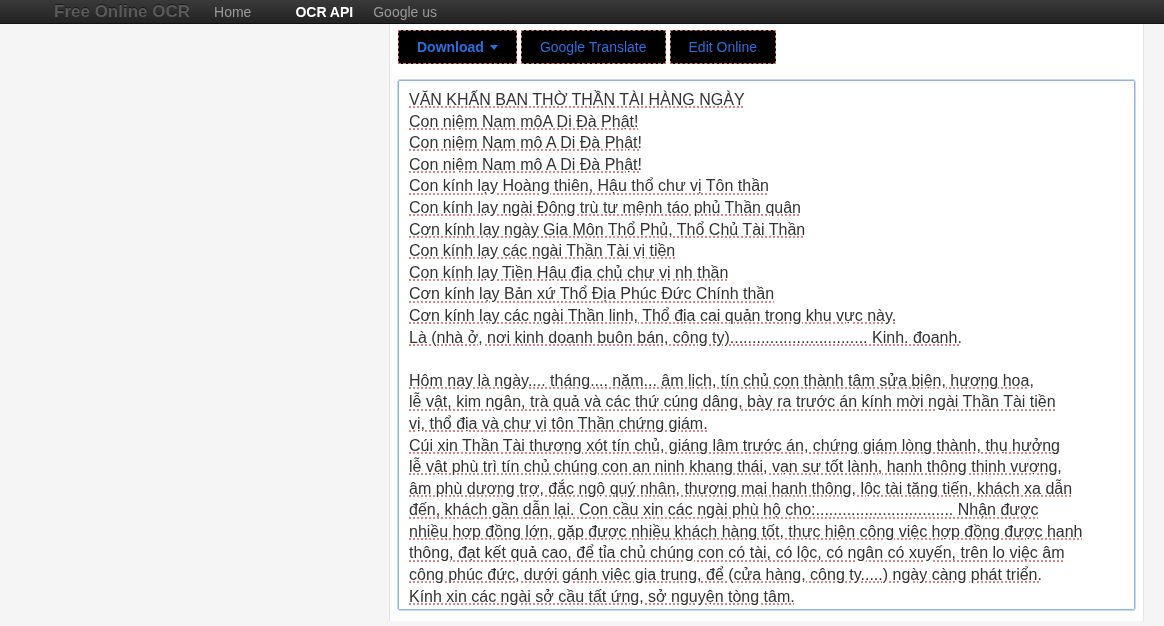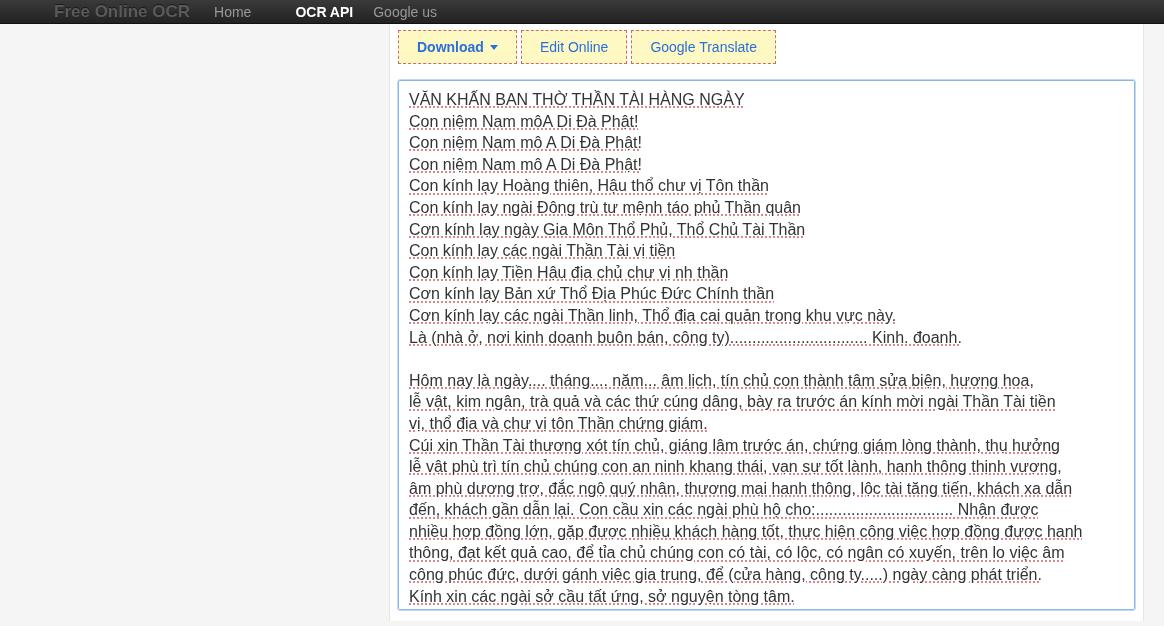--- a/index.html
+++ b/index.html
@@ -52,21 +52,21 @@
     }
     .toolbar {
       display: flex;
       padding: 6px 8px 12px 8px;
       gap: 0;
     }
     .toolbar-btn {
       border: 1px dashed #d06a6a;
       padding: 8px 18px;
       font-size: 14px;
-      background: #fef9c3;
+      background: #000000;
       color: #2a6fdb;
       cursor: pointer;
       margin-right: 4px;
       display: inline-flex;
       align-items: center;
       font-weight: 500;
     }
     .toolbar-btn.download {
       font-weight: bold;
       color: #2a6fdb;
@@ -110,22 +110,22 @@
   <a class="navbar-link">Google us</a>
 </div>
 
 <div class="page-wrap">
   <div class="content-col">
     <div class="toolbar">
       <button class="toolbar-btn download">
         <span>Download</span>
         <span class="caret-down"></span>
       </button>
+      <button class="toolbar-btn">Google Translate</button>
       <button class="toolbar-btn">Edit Online</button>
-      <button class="toolbar-btn">Google Translate</button>
     </div>
     <textarea class="ocr-output" spellcheck="false" style="">VĂN KHẤN BAN THỜ THẦN TÀI HÀNG NGÀY
 Con niệm Nam môA Di Đà Phật!
 Con niệm Nam mô A Di Đà Phật!
 Con niệm Nam mô A Di Đà Phật!
 Con kính lạy Hoàng thiên, Hậu thổ chư vị Tôn thần
 Con kính lạy ngài Đông trù tư mệnh táo phủ Thần quân
 Cơn kính lạy ngày Gia Môn Thổ Phủ, Thổ Chủ Tài Thần
 Con kính lạy các ngài Thần Tài vị tiền
 Con kính lạy Tiền Hậu địa chủ chư vị nh thần

